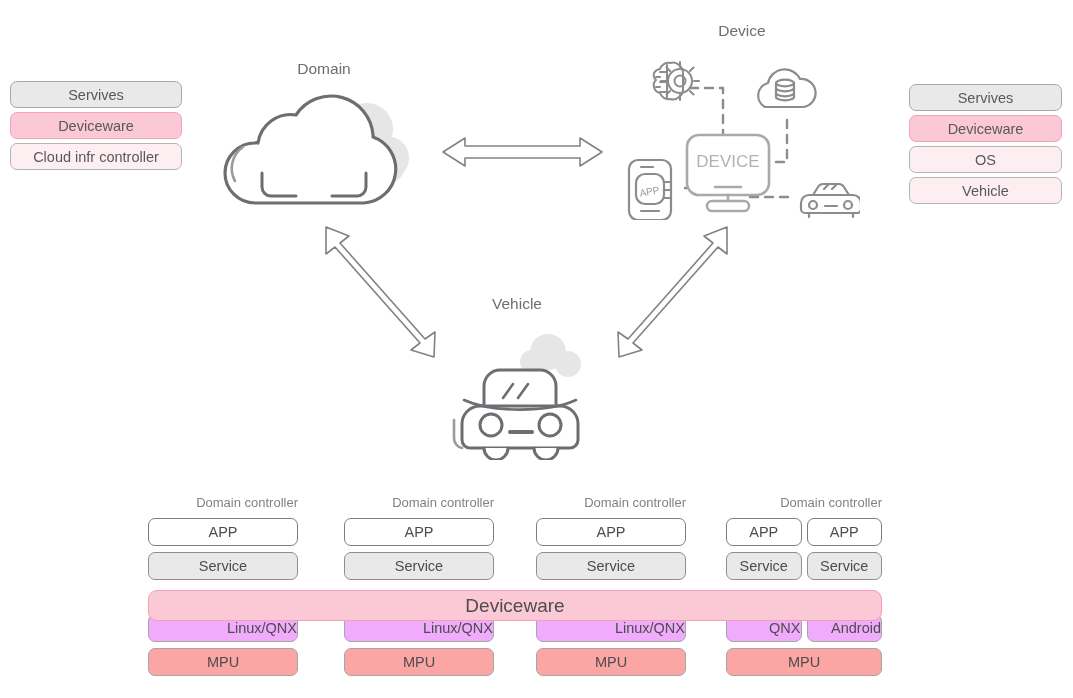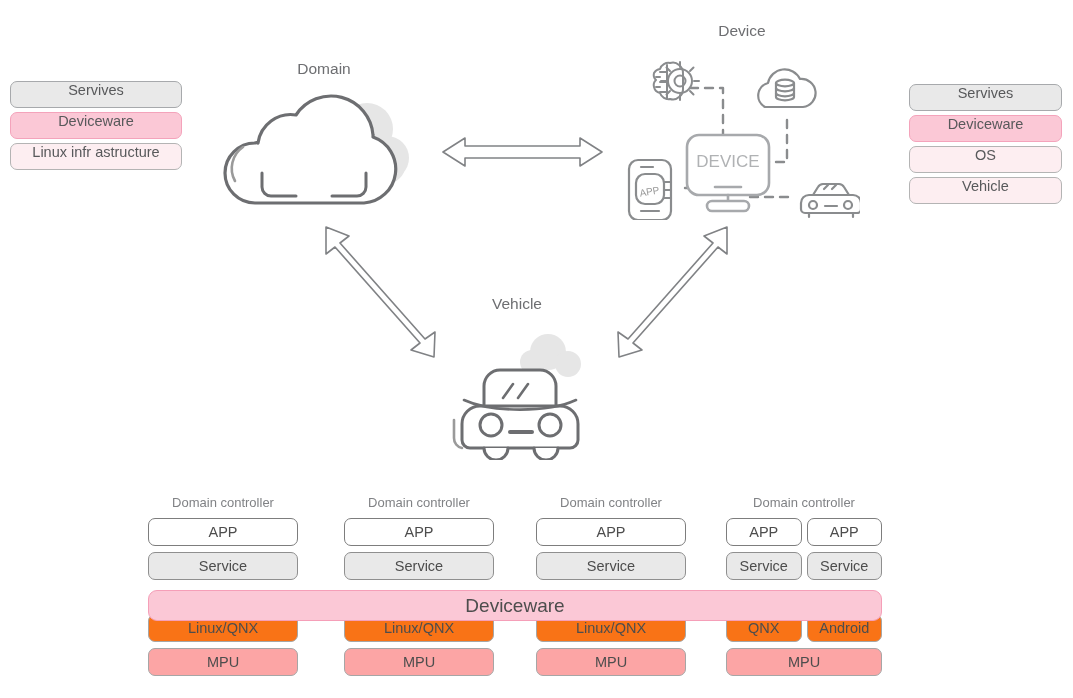--- a/index.html
+++ b/index.html
@@ -21,21 +21,21 @@
     position: absolute;
     display: flex;
     flex-direction: column;
     gap: 4px;
   }
   .stack-box {
     height: 27px;
     border-radius: 7px;
     border: 1px solid #a7a9ac;
     display: flex;
-    align-items: flex-start;
+    align-items: center;
     justify-content: center;
     font-size: 14.5px;
     color: #58595b;
     box-sizing: border-box;
     background: #ffffff;
   }
   .fill-gray   { background: #e9e9e9; border-color: #a7a9ac; }
   .fill-pink   { background: #fbc8d6; border-color: #f4a3bb; }
   .fill-lpink  { background: #fdeef1; border-color: #b4b4b4; }
 
@@ -73,21 +73,21 @@
     width: 1073px;
     height: 204px;
   }
   .dc-col {
     position: absolute;
     top: 0;
   }
   .dc-label {
     font-size: 13px;
     color: #808285;
-    text-align: center;
+    text-align: right;
     height: 18px;
     line-height: 18px;
     white-space: nowrap;
   }
   .dc-rows {
     position: relative;
     margin-top: 6px;
   }
   .dc-box {
     height: 28px;
@@ -96,21 +96,21 @@
     box-sizing: border-box;
     display: flex;
     align-items: center;
     justify-content: center;
     font-size: 14.5px;
     color: #4d4d4d;
     background: #ffffff;
   }
   .dc-box.app     { background: #ffffff; border-color: #7d7d7d; }
   .dc-box.service { background: #e9e9e9; border-color: #8f8f8f; text-align: center; }
-  .dc-box.os      { background: #f97316; border-color: #a6a6a6; }
+  .dc-box.os      { background: #f0abfc; border-color: #a6a6a6; justify-content: flex-end; }
   .dc-box.mpu     { background: #fca5a5; border-color: #a6a6a6; }
 
   .row-pair { display: flex; gap: 5px; }
   .row-pair > .dc-box { flex: 1; }
 
   .gap-mid { height: 34px; }
   .gap-sm  { height: 6px; }
 
   #deviceware-bar {
     position: absolute;
@@ -134,21 +134,21 @@
 <body>
 
 <div class="stack" id="left-stack">
     <div class="stack-box fill-gray">
       <span>Servives</span>
     </div>
     <div class="stack-box fill-pink">
       <span>Deviceware</span>
     </div>
     <div class="stack-box fill-lpink">
-      <span>Linux infr astructure</span>
+      <span>Cloud infr controller</span>
     </div>
   </div>
 
 <div class="stack" id="right-stack">
     <div class="stack-box fill-gray">
       <span>Servives</span>
     </div>
     <div class="stack-box fill-pink">
       <span>Deviceware</span>
     </div>

